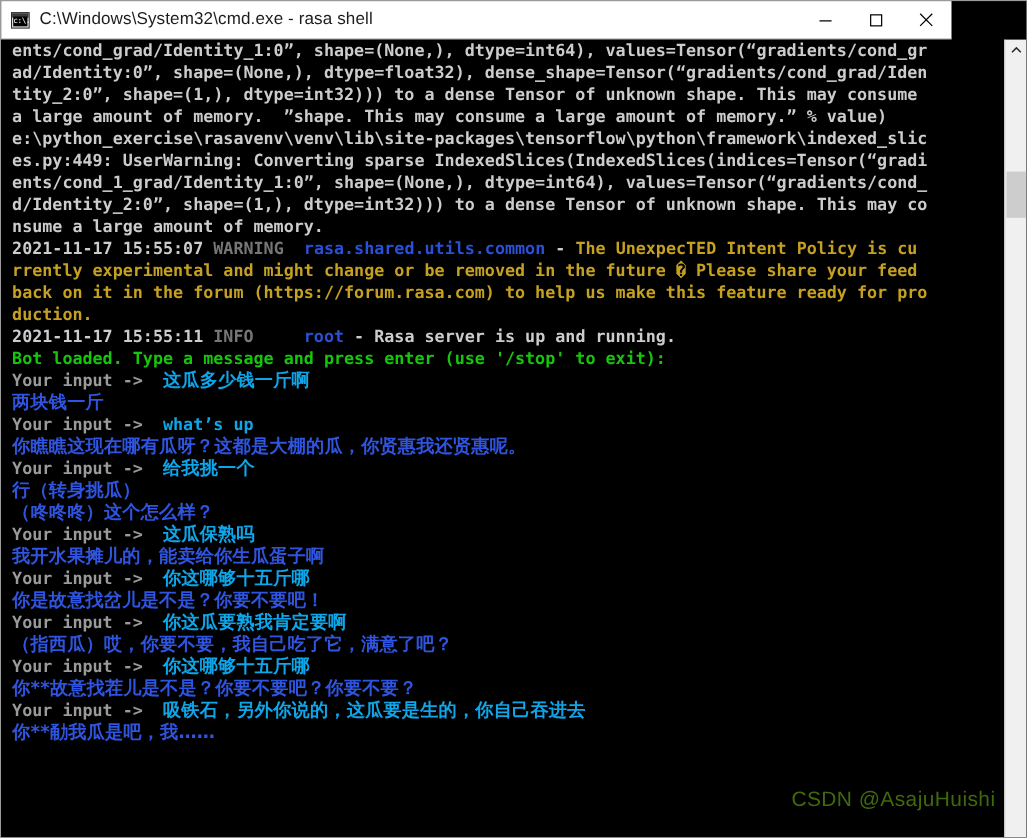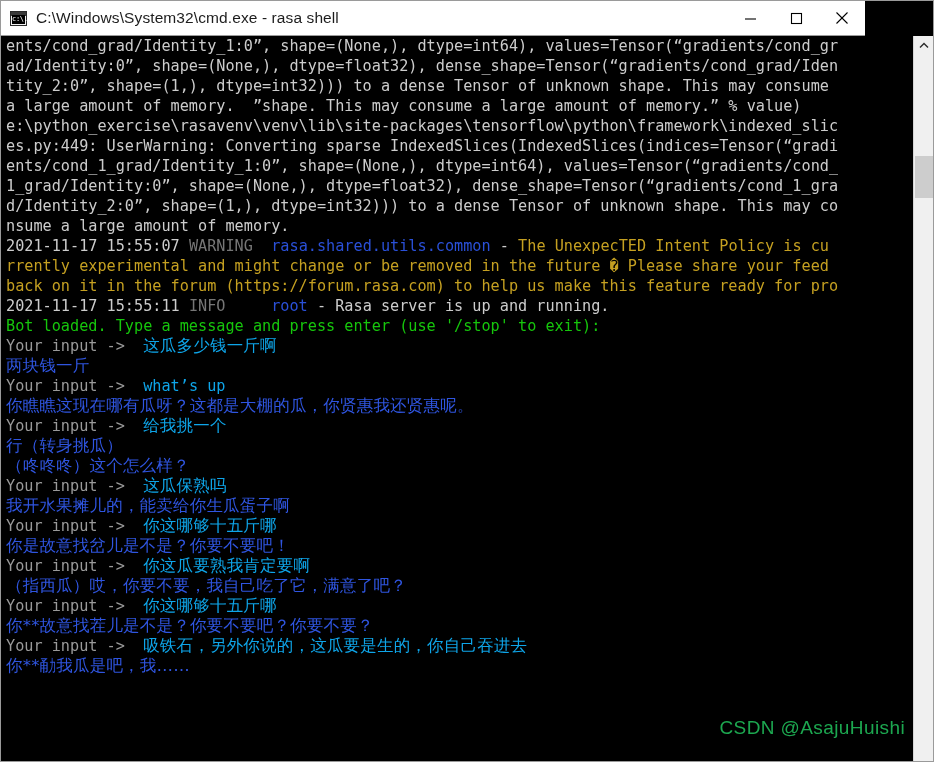--- a/index.html
+++ b/index.html
@@ -96,21 +96,22 @@
     width: 912px;
     height: 725px;
     background: #000000;
     overflow: hidden;
     box-sizing: border-box;
   }
   .lines {
     position: absolute;
     top: 0;
     left: 0;
-    padding-left: 5px;
+    padding-left: 10px;
+    font-weight: bold;
   }
   .line {
     font-family: "DejaVu Sans Mono", "Liberation Mono", monospace;
     font-size: 15.2px;
     line-height: 20px;
     height: 20px;
     white-space: pre;
     letter-spacing: 0px;
     overflow: hidden;
   }
@@ -162,21 +163,21 @@
     background: #cdcdcd;
   }
 
   
   .watermark {
     position: absolute;
     right: 28px;
     bottom: 22px;
     font-family: "Liberation Sans", sans-serif;
     font-size: 19px;
-    color: #22c55e;
+    color: #4d7c0f;
     opacity: 0.85;
     letter-spacing: 0.4px;
     white-space: nowrap;
     pointer-events: none;
   }
 </style>
 </head>
 <body>
 
 <div class="window">
@@ -207,27 +208,27 @@
   <div class="console">
     <div class="lines">
 
       <div class="line c-white">ents/cond_grad/Identity_1:0”, shape=(None,), dtype=int64), values=Tensor(“gradients/cond_gr</div>
       <div class="line c-white">ad/Identity:0”, shape=(None,), dtype=float32), dense_shape=Tensor(“gradients/cond_grad/Iden</div>
       <div class="line c-white">tity_2:0”, shape=(1,), dtype=int32))) to a dense Tensor of unknown shape. This may consume</div>
       <div class="line c-white">a large amount of memory.  ”shape. This may consume a large amount of memory.” % value)</div>
       <div class="line c-white">e:\python_exercise\rasavenv\venv\lib\site-packages\tensorflow\python\framework\indexed_slic</div>
       <div class="line c-white">es.py:449: UserWarning: Converting sparse IndexedSlices(IndexedSlices(indices=Tensor(“gradi</div>
       <div class="line c-white">ents/cond_1_grad/Identity_1:0”, shape=(None,), dtype=int64), values=Tensor(“gradients/cond_</div>
-      <div class="line c-white">1_grad/Identity:0”, shape=(None,), dtype=float32), dense_shape=Tensor(“gradients/cond_1_gra</div>
       <div class="line c-white">d/Identity_2:0”, shape=(1,), dtype=int32))) to a dense Tensor of unknown shape. This may co</div>
       <div class="line c-white">nsume a large amount of memory.</div>
 
       <div class="line"><span class="c-white">2021-11-17 15:55:07</span><span class="c-dim"> </span><span class="c-dim">WARNING</span><span class="c-white">  </span><span class="c-blue">rasa.shared.utils.common</span><span class="c-white"> - </span><span class="c-yellow">The UnexpecTED Intent Policy is cu</span></div>
       <div class="line c-yellow">rrently experimental and might change or be removed in the future � Please share your feed</div>
       <div class="line c-yellow">back on it in the forum (https://forum.rasa.com) to help us make this feature ready for pro</div>
+      <div class="line c-yellow">duction.</div>
 
       <div class="line"><span class="c-white">2021-11-17 15:55:11</span><span class="c-dim"> </span><span class="c-dim">INFO</span><span class="c-white">     </span><span class="c-blue">root</span><span class="c-white"> - </span><span class="c-white">Rasa server is up and running.</span></div>
 
       <div class="line c-green">Bot loaded. Type a message and press enter (use '/stop' to exit):</div>
 
       <div class="line"><span class="mono-prompt c-gray">Your input -&gt;</span><span class="mono-prompt c-tan">  </span><span class="cjk c-tan">这瓜多少钱一斤啊</span></div>
       <div class="line cjk c-cn-blue">两块钱一斤</div>
 
       <div class="line"><span class="mono-prompt c-gray">Your input -&gt;</span><span class="mono-prompt c-tan">  </span><span class="mono-prompt c-tan">what’s up</span></div>
       <div class="line cjk c-cn-blue">你瞧瞧这现在哪有瓜呀？这都是大棚的瓜，你贤惠我还贤惠呢。</div>

